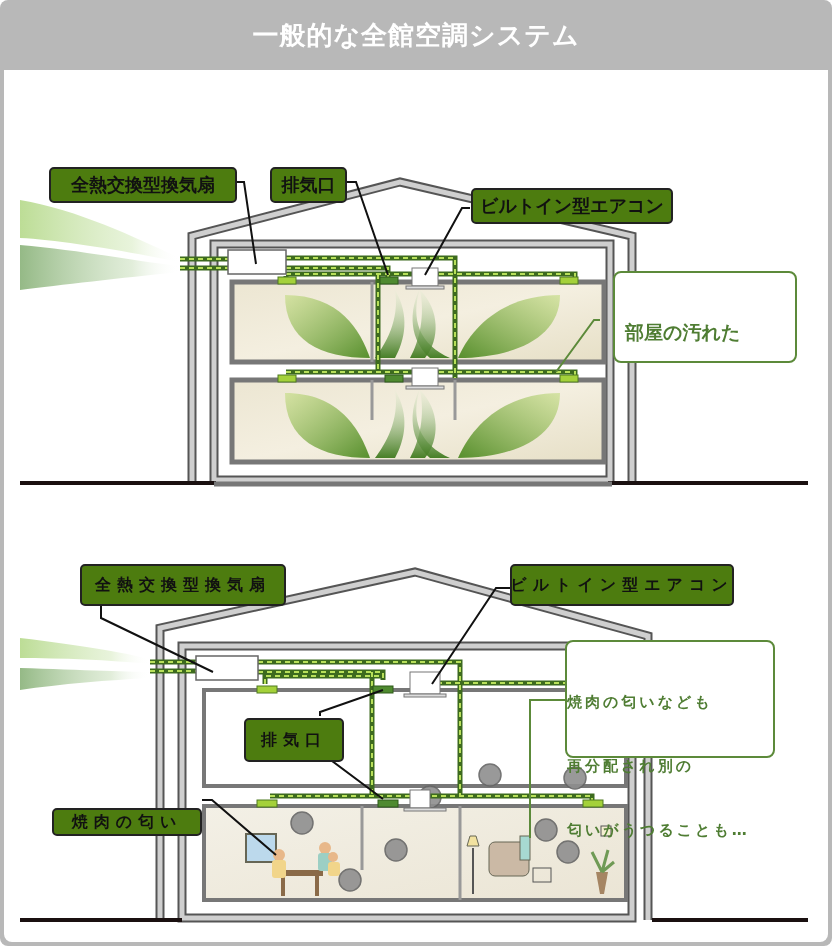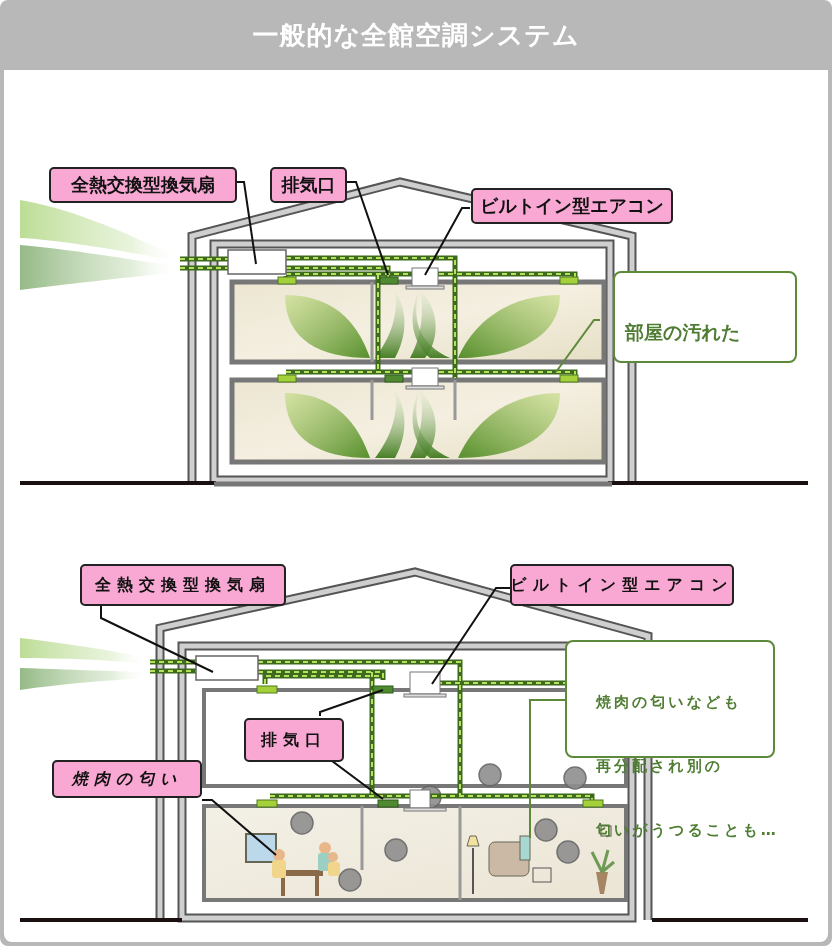--- a/index.html
+++ b/index.html
@@ -2,26 +2,26 @@
 <html><head>
 <meta charset="utf-8">
 <style>
   html, body { margin:0; padding:0; background:#ffffff; }
   body { width:832px; height:946px; position:relative; overflow:hidden; font-family:"DejaVu Sans", sans-serif; }
   .frame { position:absolute; left:0; top:0; width:832px; height:946px; background:#b8b8b8; border-radius:8px; }
   .header { position:absolute; left:0; top:0; width:832px; height:70px; display:flex; align-items:center; justify-content:center; }
   .header-title { color:#ffffff; font-size:26px; font-weight:bold; letter-spacing:1px; font-family:"DejaVu Sans", sans-serif; }
   .panel { position:absolute; left:4px; top:70px; width:824px; height:872px; background:#ffffff; border-radius:0 0 8px 8px; }
   svg.diagram { position:absolute; left:0; top:0; }
-  .label { position:absolute; background:#f9a8d4; border:2px solid #222; border-radius:5px; color:#111; font-weight:bold; font-size:18px; display:flex; align-items:center; justify-content:center; white-space:nowrap; box-sizing:border-box; }
+  .label { position:absolute; background:#4d7c0f; border:2px solid #222; border-radius:5px; color:#111; font-weight:bold; font-size:18px; display:flex; align-items:center; justify-content:center; white-space:nowrap; box-sizing:border-box; }
   .label.spaced { letter-spacing:6px; font-size:16px; }
   .note { position:absolute; background:#fff; border:2px solid #5c8a3a; border-radius:8px; color:#4f7d33; font-weight:bold; box-sizing:border-box; }
   .note .line { display:block; white-space:nowrap;margin-top:40px; }
   .note.n1 { font-size:19px; line-height:30px; padding:4px 10px; }
-  .note.n2 { font-size:15px; line-height:24px; padding:8px 29px; letter-spacing:3px; }
+  .note.n2 { font-size:15px; line-height:24px; padding:8px 0; letter-spacing:3px; }
 </style>
 </head>
 <body>
 
 <div class="frame"></div>
 <div class="header">
   <span class="header-title">一般的な全館空調システム</span>
 </div>
 <div class="panel"></div>
 
@@ -240,20 +240,20 @@
 
 <div class="label spaced" style="left:80px;top:564px;width:206px;height:42px;">
   <span>全熱交換型換気扇</span>
 </div>
 <div class="label spaced" style="left:510px;top:564px;width:224px;height:42px;">
   <span>ビルトイン型エアコン</span>
 </div>
 <div class="label spaced" style="left:244px;top:718px;width:100px;height:44px;">
   <span>排気口</span>
 </div>
-<div class="label spaced" style="left:52px;top:760px;width:150px;height:38px;font-style:italic;">
+<div class="label spaced" style="left:52px;top:808px;width:150px;height:28px;">
   <span>焼肉の匂い</span>
 </div>
 <div class="note n2" style="left:565px;top:640px;width:210px;height:118px;">
   <span class="line">焼肉の匂いなども</span>
   <span class="line">再分配され別の</span>
   <span class="line">匂いがうつることも…</span>
 </div>
 
 </body></html>

